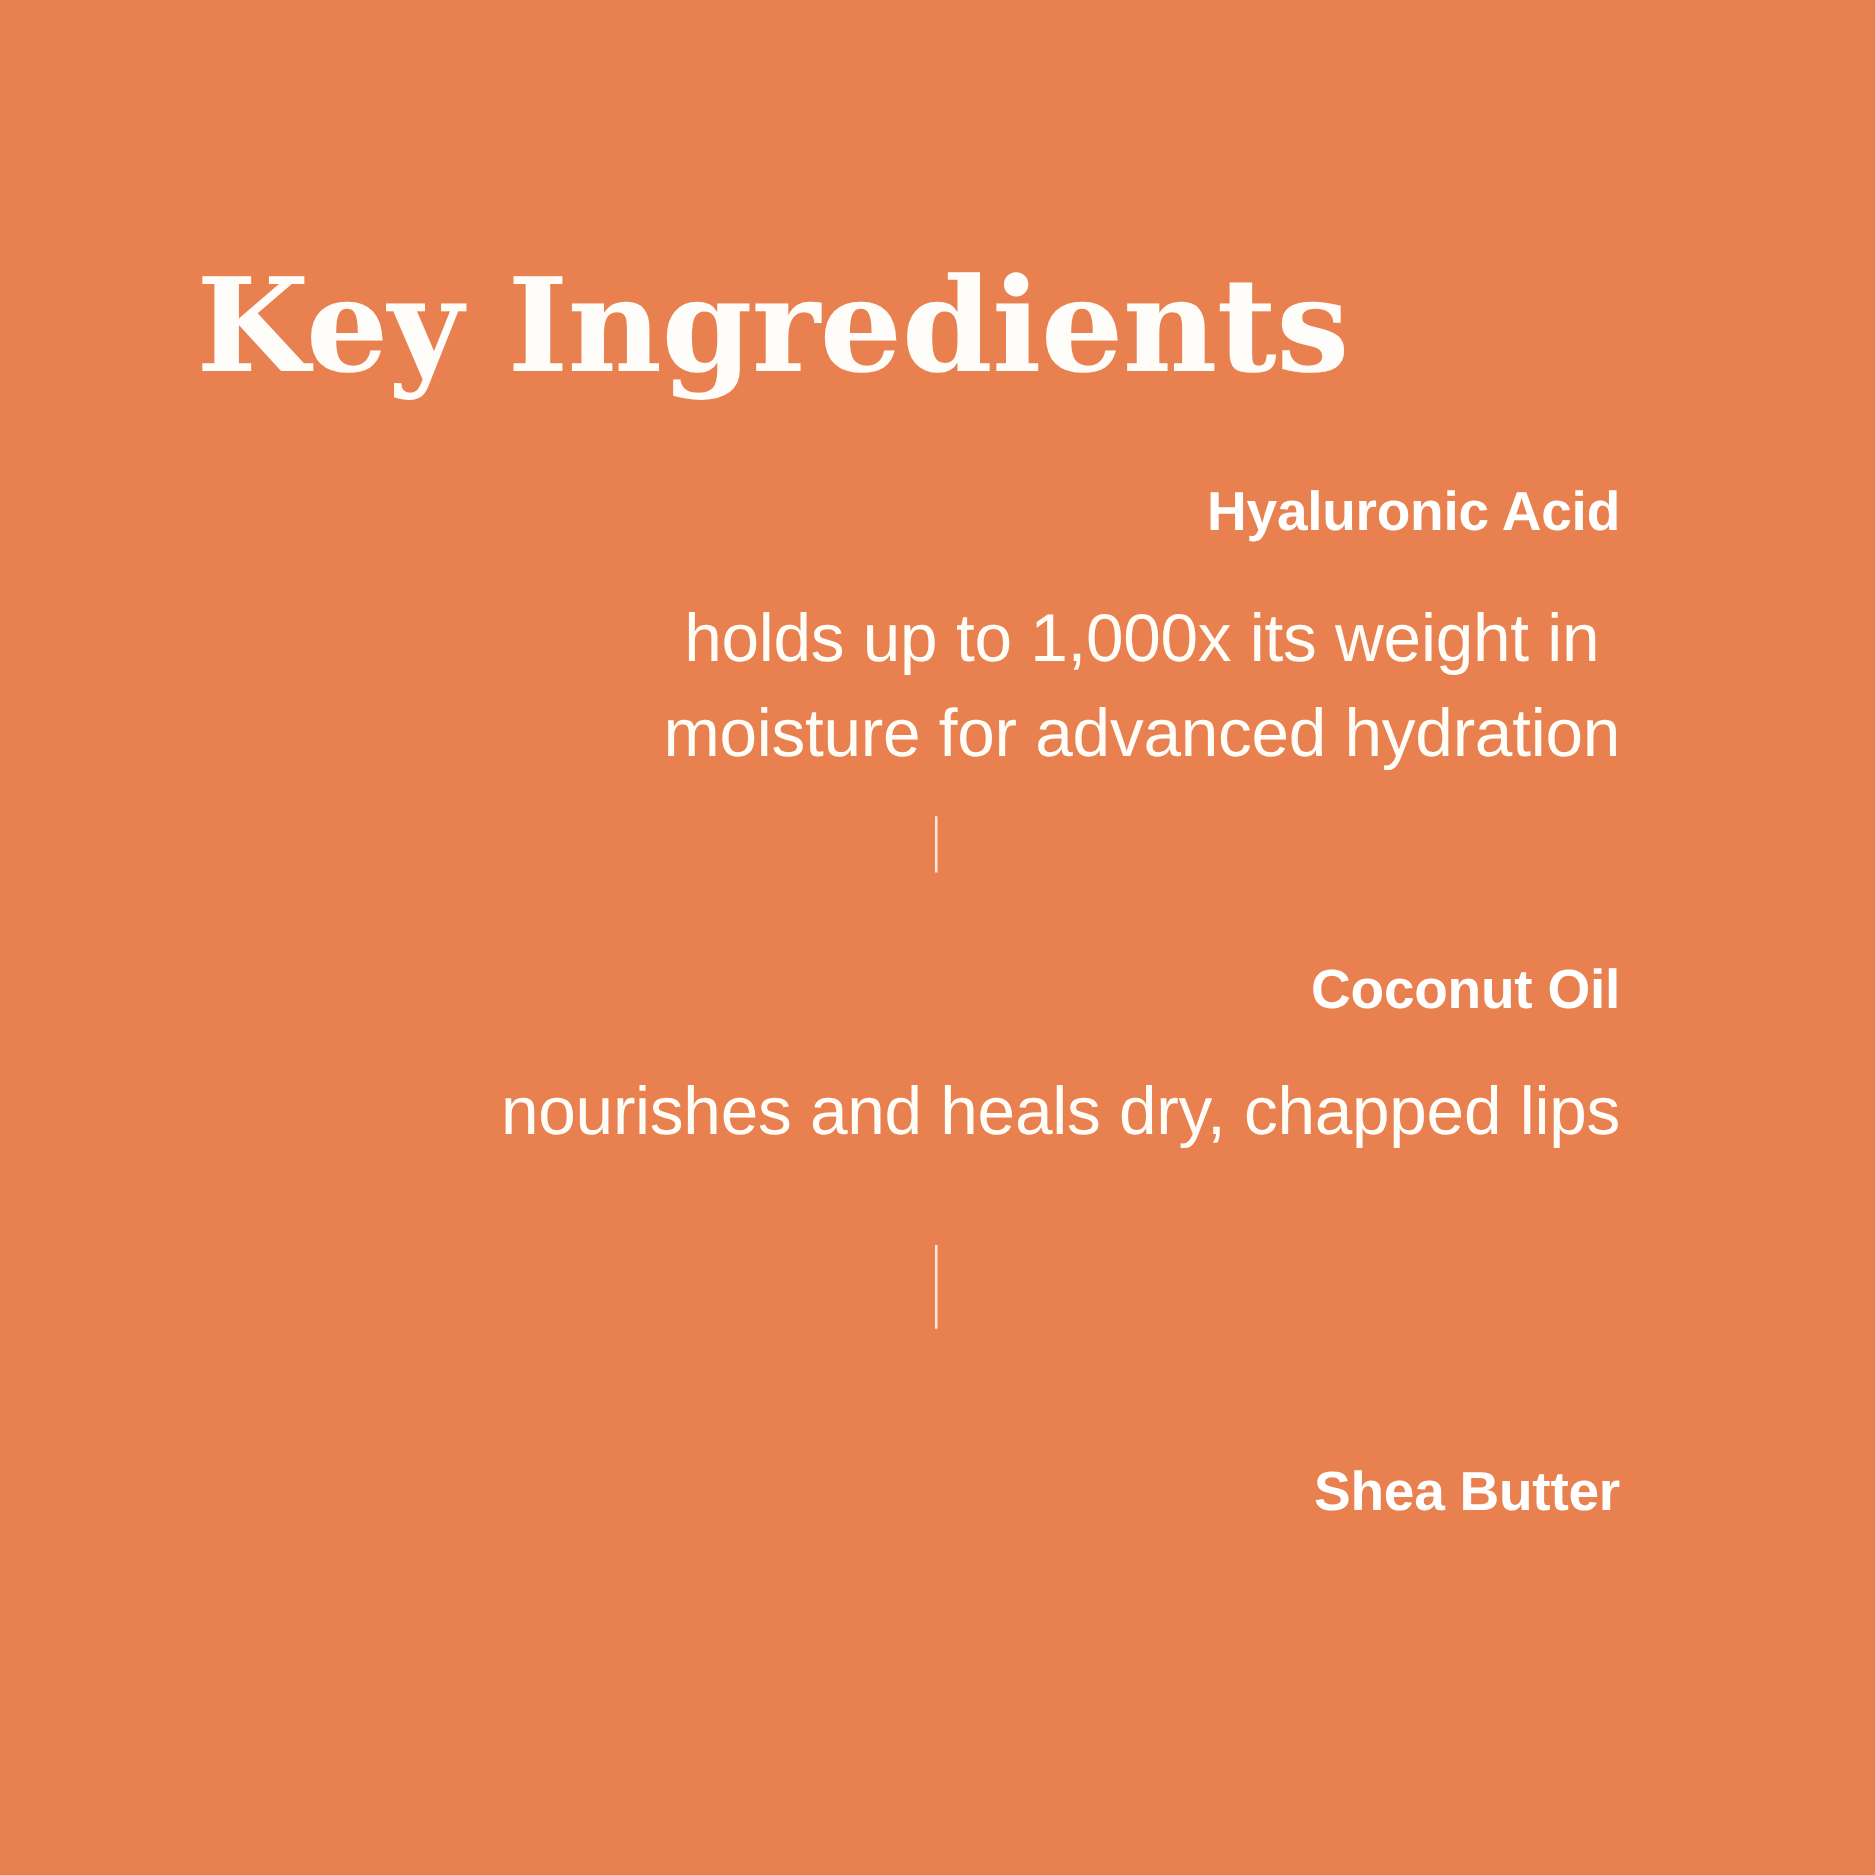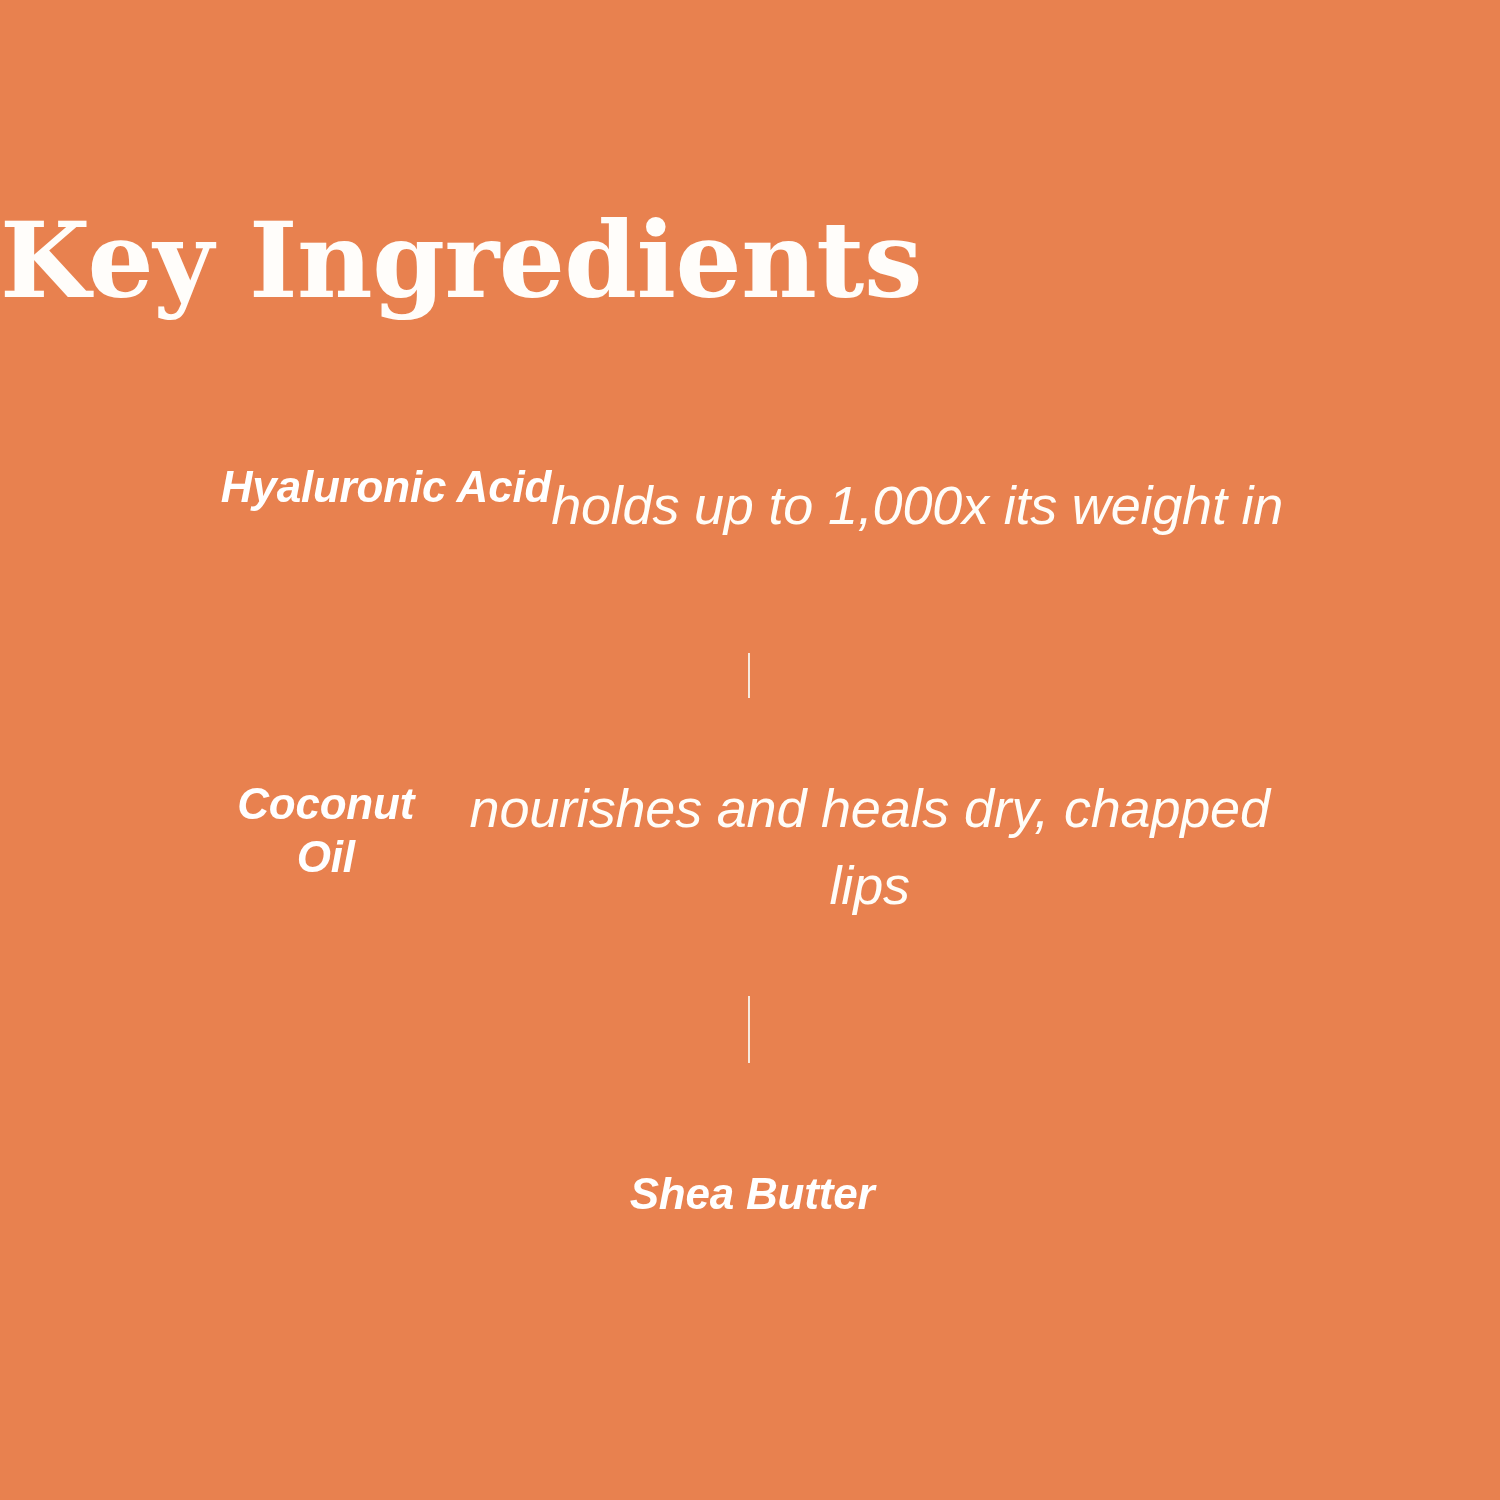--- a/index.html
+++ b/index.html
@@ -22,20 +22,21 @@
     background: #e8814f;
     box-sizing: border-box;
   }
 
   
   .page-title {
     position: absolute;
     left: 0;
     top: 136px;
     width: 1236px;
+    text-align: center;
     font-family: "DejaVu Serif", "Liberation Serif", serif;
     font-weight: 700;
     font-size: 104px;
     line-height: 1.05;
     letter-spacing: -0.5px;
     color: #fffdfa;
     white-space: nowrap;
   }
 
   
@@ -48,25 +49,25 @@
 
   .ingredient-card {
     position: relative;
     box-sizing: border-box;
     width: 1208px;
     border: 2px solid #f7ead e;
     border-color: #f7eade;
     border-radius: 42px;
     background: transparent;
     display: flex;
-    align-items: center;
+    flex-direction: column;
+    align-items: flex-end;
     justify-content: center;
     text-align: center;
     padding: 0 60px;
-    font-style: italic;
   }
 
   .card-1 { height: 296px; }
   .card-2 { height: 298px; }
   .card-3 { height: 296px; gap: 36px; }
 
   .card-title {
     font-family: "Liberation Sans", sans-serif;
     font-weight: 700;
     font-size: 44px;
@@ -116,20 +117,21 @@
 <div id="page">
 
   <h1 class="page-title">Key Ingredients</h1>
 
   <div class="card-stack">
 
     <div class="ingredient-card card-1">
       <div class="card-title">Hyaluronic Acid</div>
       <div class="card-desc">
         <span class="linebreak">holds up to 1,000x its weight in</span>
+        <span class="linebreak">moisture for advanced hydration</span>
       </div>
     </div>
 
     <div class="connector connector-1">
       <div class="connector-line"></div>
     </div>
 
     <div class="ingredient-card card-2">
       <div class="card-title">Coconut Oil</div>
       <div class="card-desc">

